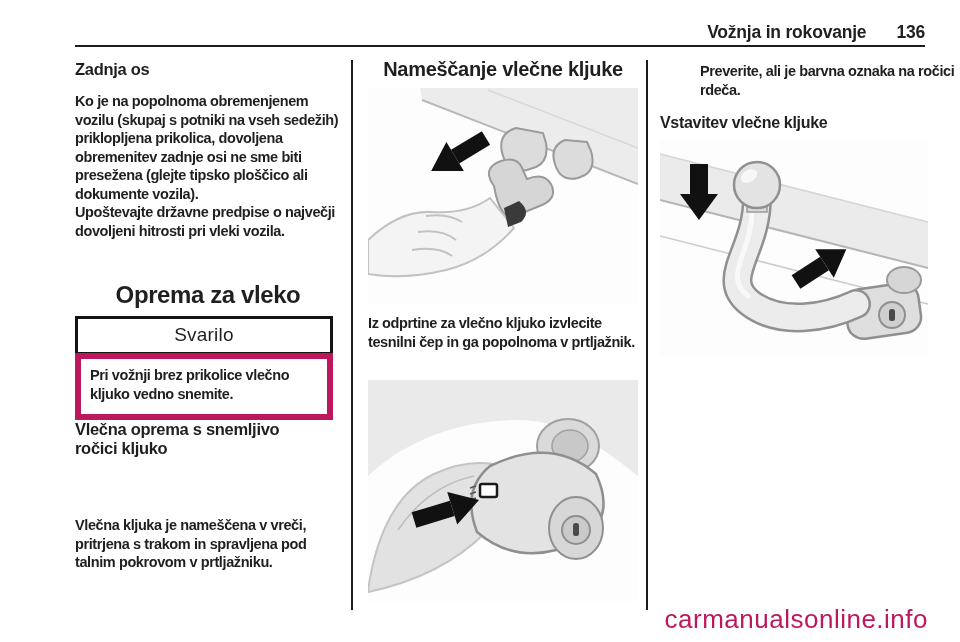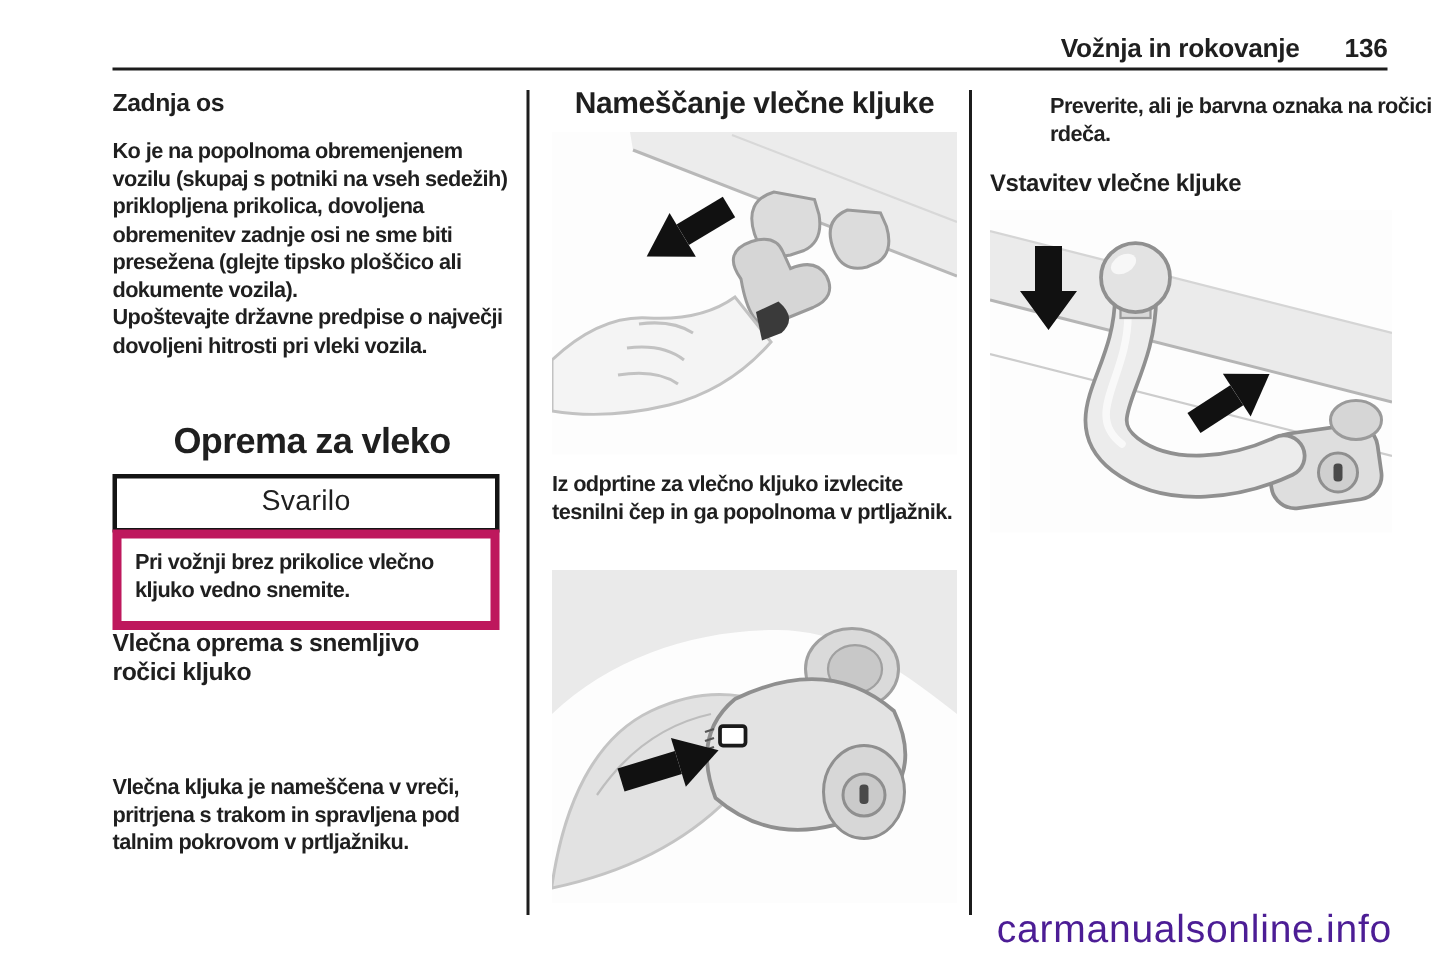--- a/index.html
+++ b/index.html
@@ -28,21 +28,21 @@
     border:3px solid #141414;text-align:center;font-size:19px;font-weight:normal;
     padding:5px 0 6px;letter-spacing:0.2px;
   }
   .warn-body{
     border:6px solid #be185d;margin-top:-2px;padding:7px 8px 11px 9px;
     font-size:14.5px;font-weight:bold;line-height:18.5px;letter-spacing:-0.4px;
   }
   
   .fig{background:#fefefe;}
   .watermark{
-    top:604px;right:32px;font-size:26px;font-weight:normal;color:#4c1d95;letter-spacing:0.5px;
+    top:604px;right:32px;font-size:26px;font-weight:normal;color:#be185d;letter-spacing:0.5px;
   }
 </style>
 </head>
 <body>
 
 <div class="page">
 
   <div class="abs hdr">
     <span>Vožnja in rokovanje</span><span class="pageno">136</span>
   </div>

